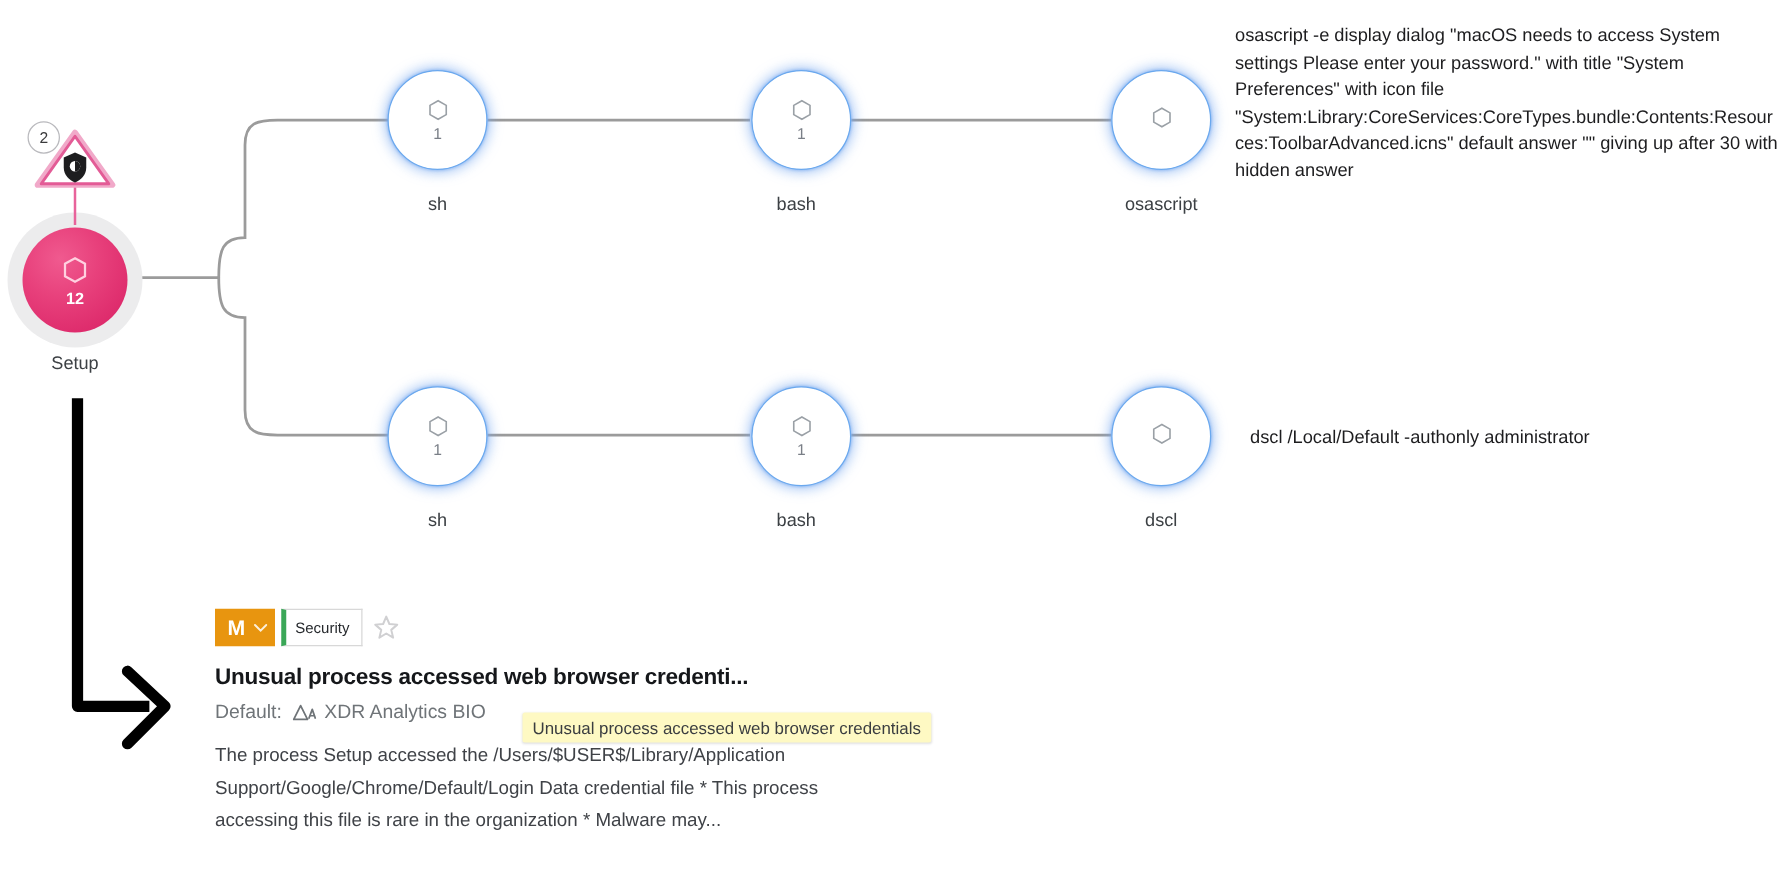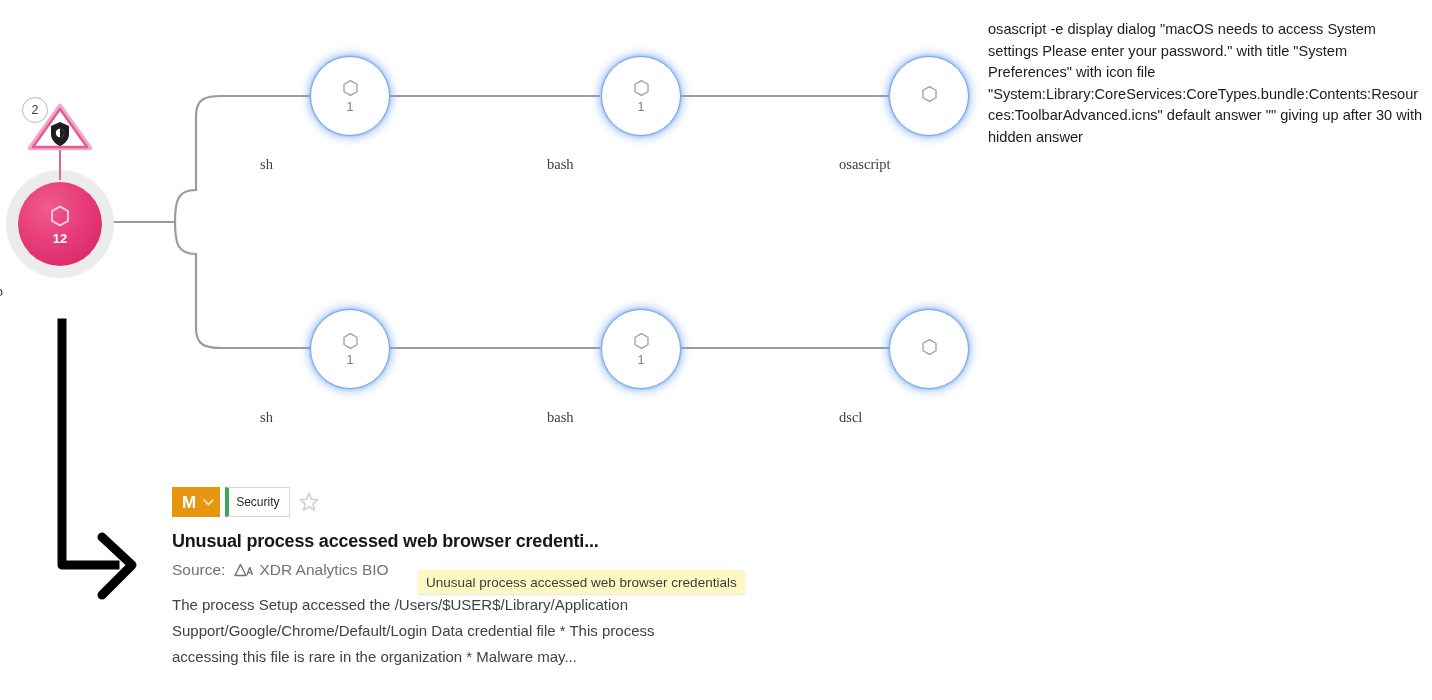--- a/index.html
+++ b/index.html
@@ -33,24 +33,24 @@
   .node-count {
     font-size: 12.5px;
     color: #7a7f87;
     line-height: 1;
     margin-top: 3px;
     font-family: "Liberation Sans", sans-serif;
   }
   .node-label {
     position: absolute;
     width: 180px;
-    text-align: left;
+    text-align: center;
     font-size: 14.5px;
     color: #3c4044;
-    font-family: Liberation Serif, serif;
+    font-family: Liberation Sans, sans-serif;
   }
 
   
   .root-halo {
     position:absolute;
     width: 108px; height: 108px;
     border-radius: 50%;
     background: #ececed;
     left: 6px; top: 170px;
   }
@@ -252,20 +252,21 @@
   <div class="node-label" style="left:547px; top:409px;">bash</div>
 
   <div class="node node-proc" style="left:889px; top:309px;">
     <svg width="17" height="19" viewBox="0 0 17 19">
       <path d="M8.5 1.6 L15 5.3 L15 12.7 L8.5 16.4 L2 12.7 L2 5.3 Z" fill="none" stroke="#9aa0a6" stroke-width="1.3"></path>
     </svg>
     <span class="node-count"></span>
   </div>
   <div class="node-label" style="left:839px; top:409px;">dscl</div>
 
+  <div class="cmd-text" id="cmd-dscl">dscl /Local/Default -authonly administrator</div>
 
   <svg class="annot-arrow" viewBox="0 0 140 300">
     <path d="M22 8 V250 H75" stroke="#000000" stroke-width="9" fill="none" stroke-linecap="square" stroke-linejoin="round"></path>
     <path d="M62 222 L92 250 L62 280" stroke="#000000" stroke-width="9" fill="none" stroke-linecap="round" stroke-linejoin="round"></path>
   </svg>
 
   <div class="alert-card">
 
     <div class="tag-row">
       <div class="sev-badge">
@@ -284,21 +285,21 @@
       <div class="star-btn">
         <svg width="22" height="22" viewBox="0 0 22 22">
           <path d="M11 2.3 L13.5 8.2 L19.8 8.7 L15 12.9 L16.5 19.1 L11 15.8 L5.5 19.1 L7 12.9 L2.2 8.7 L8.5 8.2 Z" fill="none" stroke="#d0d0d2" stroke-width="1.6" stroke-linejoin="round"></path>
         </svg>
       </div>
     </div>
 
     <div class="alert-title">Unusual process accessed web browser credenti...</div>
 
     <div class="source-row">
-      <span class="source-label">Source:</span>
+      <span class="source-label">Default:</span>
       <span class="source-icon">
         <svg width="19" height="16" viewBox="0 0 19 16">
           <path d="M1 13.5 L6.5 2.5 L12 13.5 Z" fill="none" stroke="#6f7478" stroke-width="1.4" stroke-linejoin="round"></path>
           <path d="M13 13 L15.8 5.5 L18.4 13" fill="none" stroke="#6f7478" stroke-width="1.4" stroke-linejoin="round"></path>
           <path d="M13.9 10.6 H17.6" stroke="#6f7478" stroke-width="1.3"></path>
         </svg>
       </span>
       <span>XDR Analytics BIO</span>
     </div>
 

